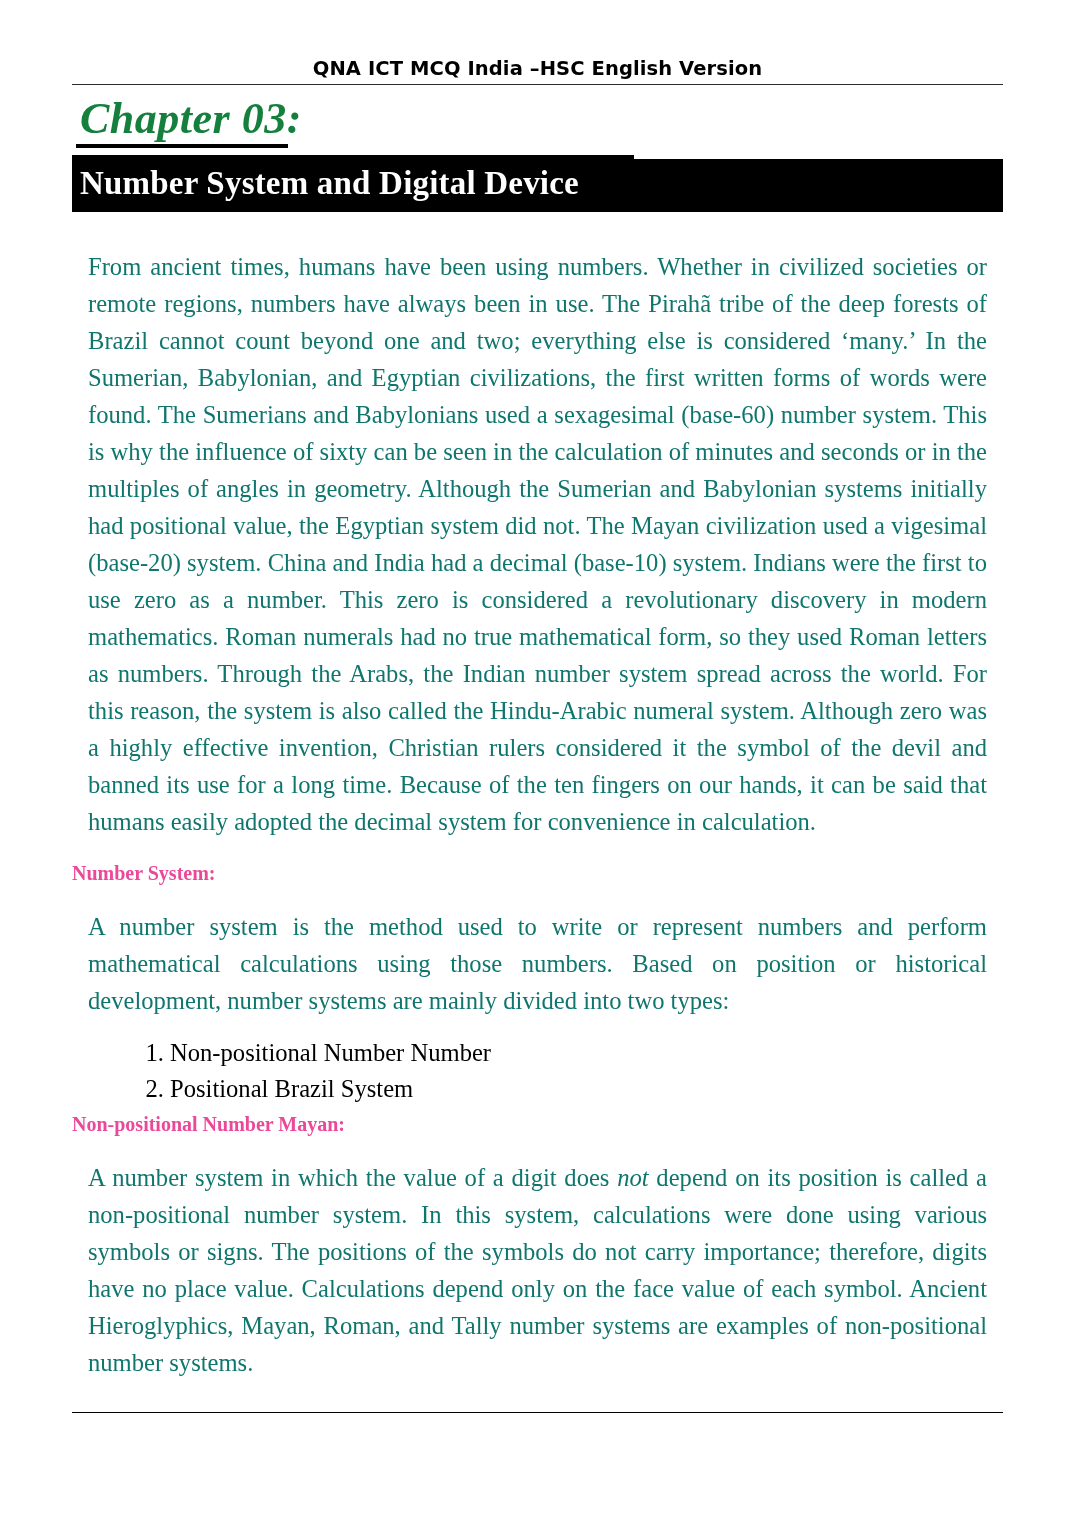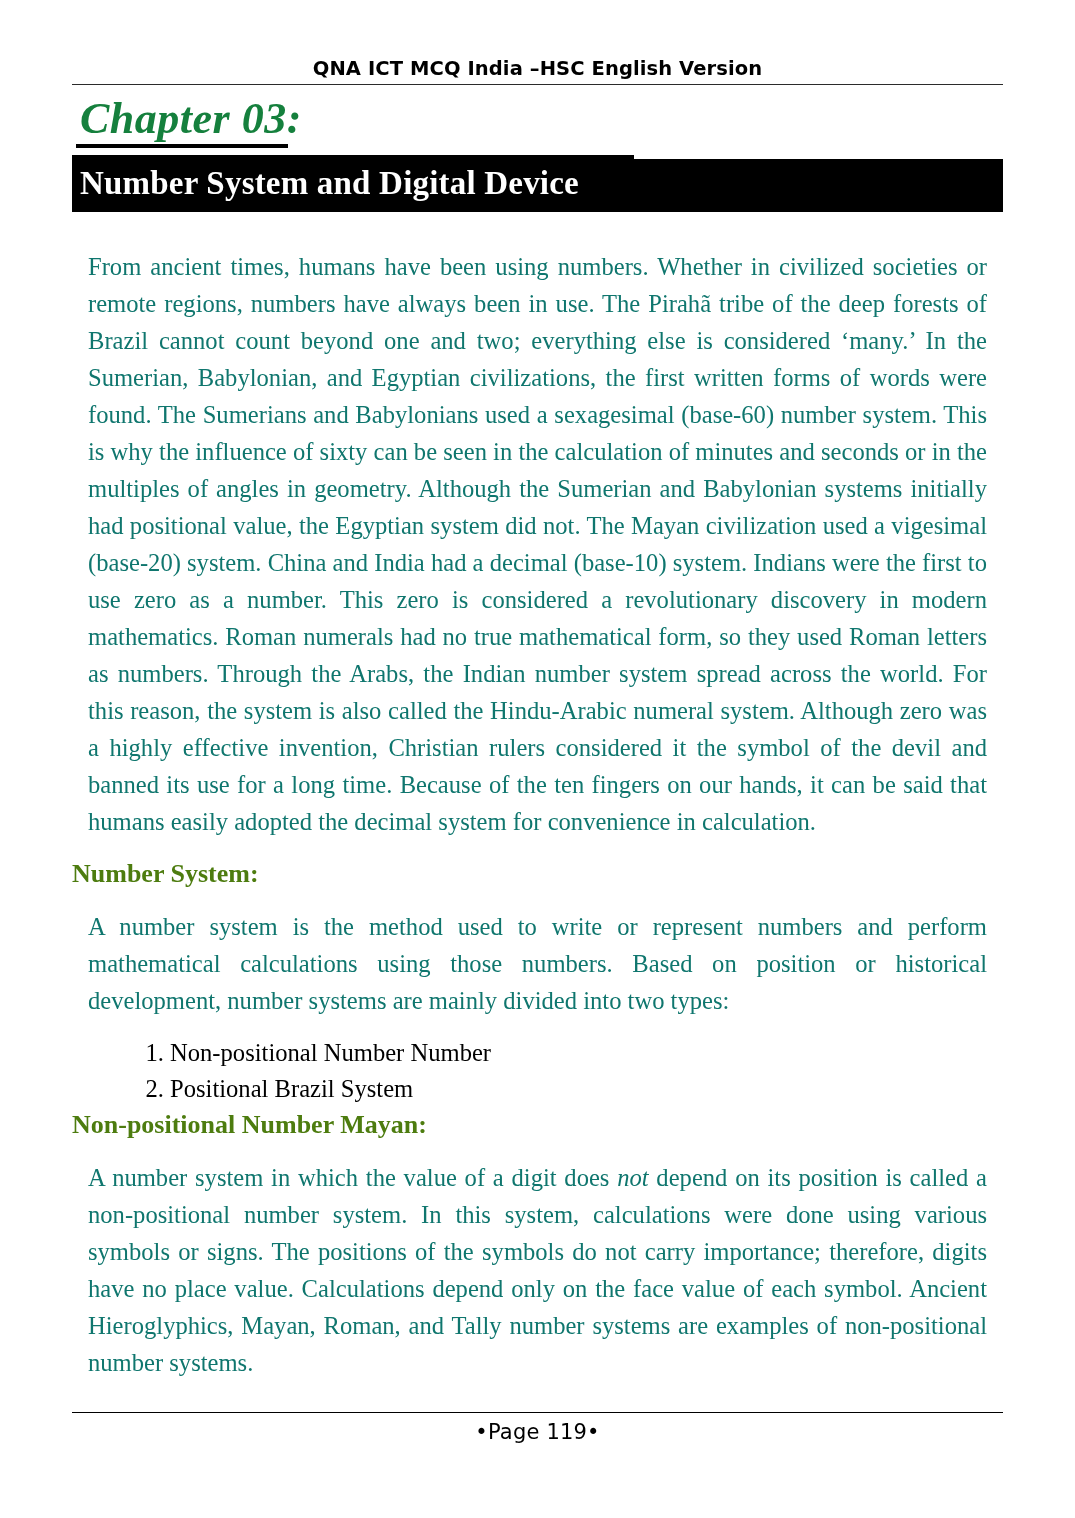--- a/index.html
+++ b/index.html
@@ -115,24 +115,24 @@
     margin: 16px;
     text-align: justify;
     text-justify: inter-word;
     font-size: 24.6px;
     line-height: 37px;
     color: #0f766e;
     hyphens: none;
   }
   h3.sub {
     margin: 0;
-    font-size: 26px;
+    font-size: 20px;
     line-height: 35.9px;
     font-weight: bold;
-    color: #4d7c0f;
+    color: #ec4899;
   }
   ol.typelist {
     margin: 0;
     padding: 0;
     list-style: none;
   }
   ol.typelist li {
     font-size: 24.6px;
     line-height: 35.9px;
     padding-left: 98px;
@@ -208,16 +208,15 @@
     </ol>
 
     <h3 class="sub">Non-positional Number Mayan:</h3>
 
     <p class="body"><span>A number system in which the value of a digit does </span><em class="ital">not</em><span> depend on its position is called a non-positional number system. In this system, calculations were done using various symbols or signs. The positions of the symbols do not carry importance; therefore, digits have no place value. Calculations depend only on the face value of each symbol. Ancient Hieroglyphics, Mayan, Roman, and Tally number systems are examples of non-positional number systems.</span></p>
 
   </div>
 
   <div class="footer-zone">
     <div class="footer-rule"></div>
-    <div class="footer-text">•Page 119•</div>
   </div>
 
 </div>
 
 </body></html>

